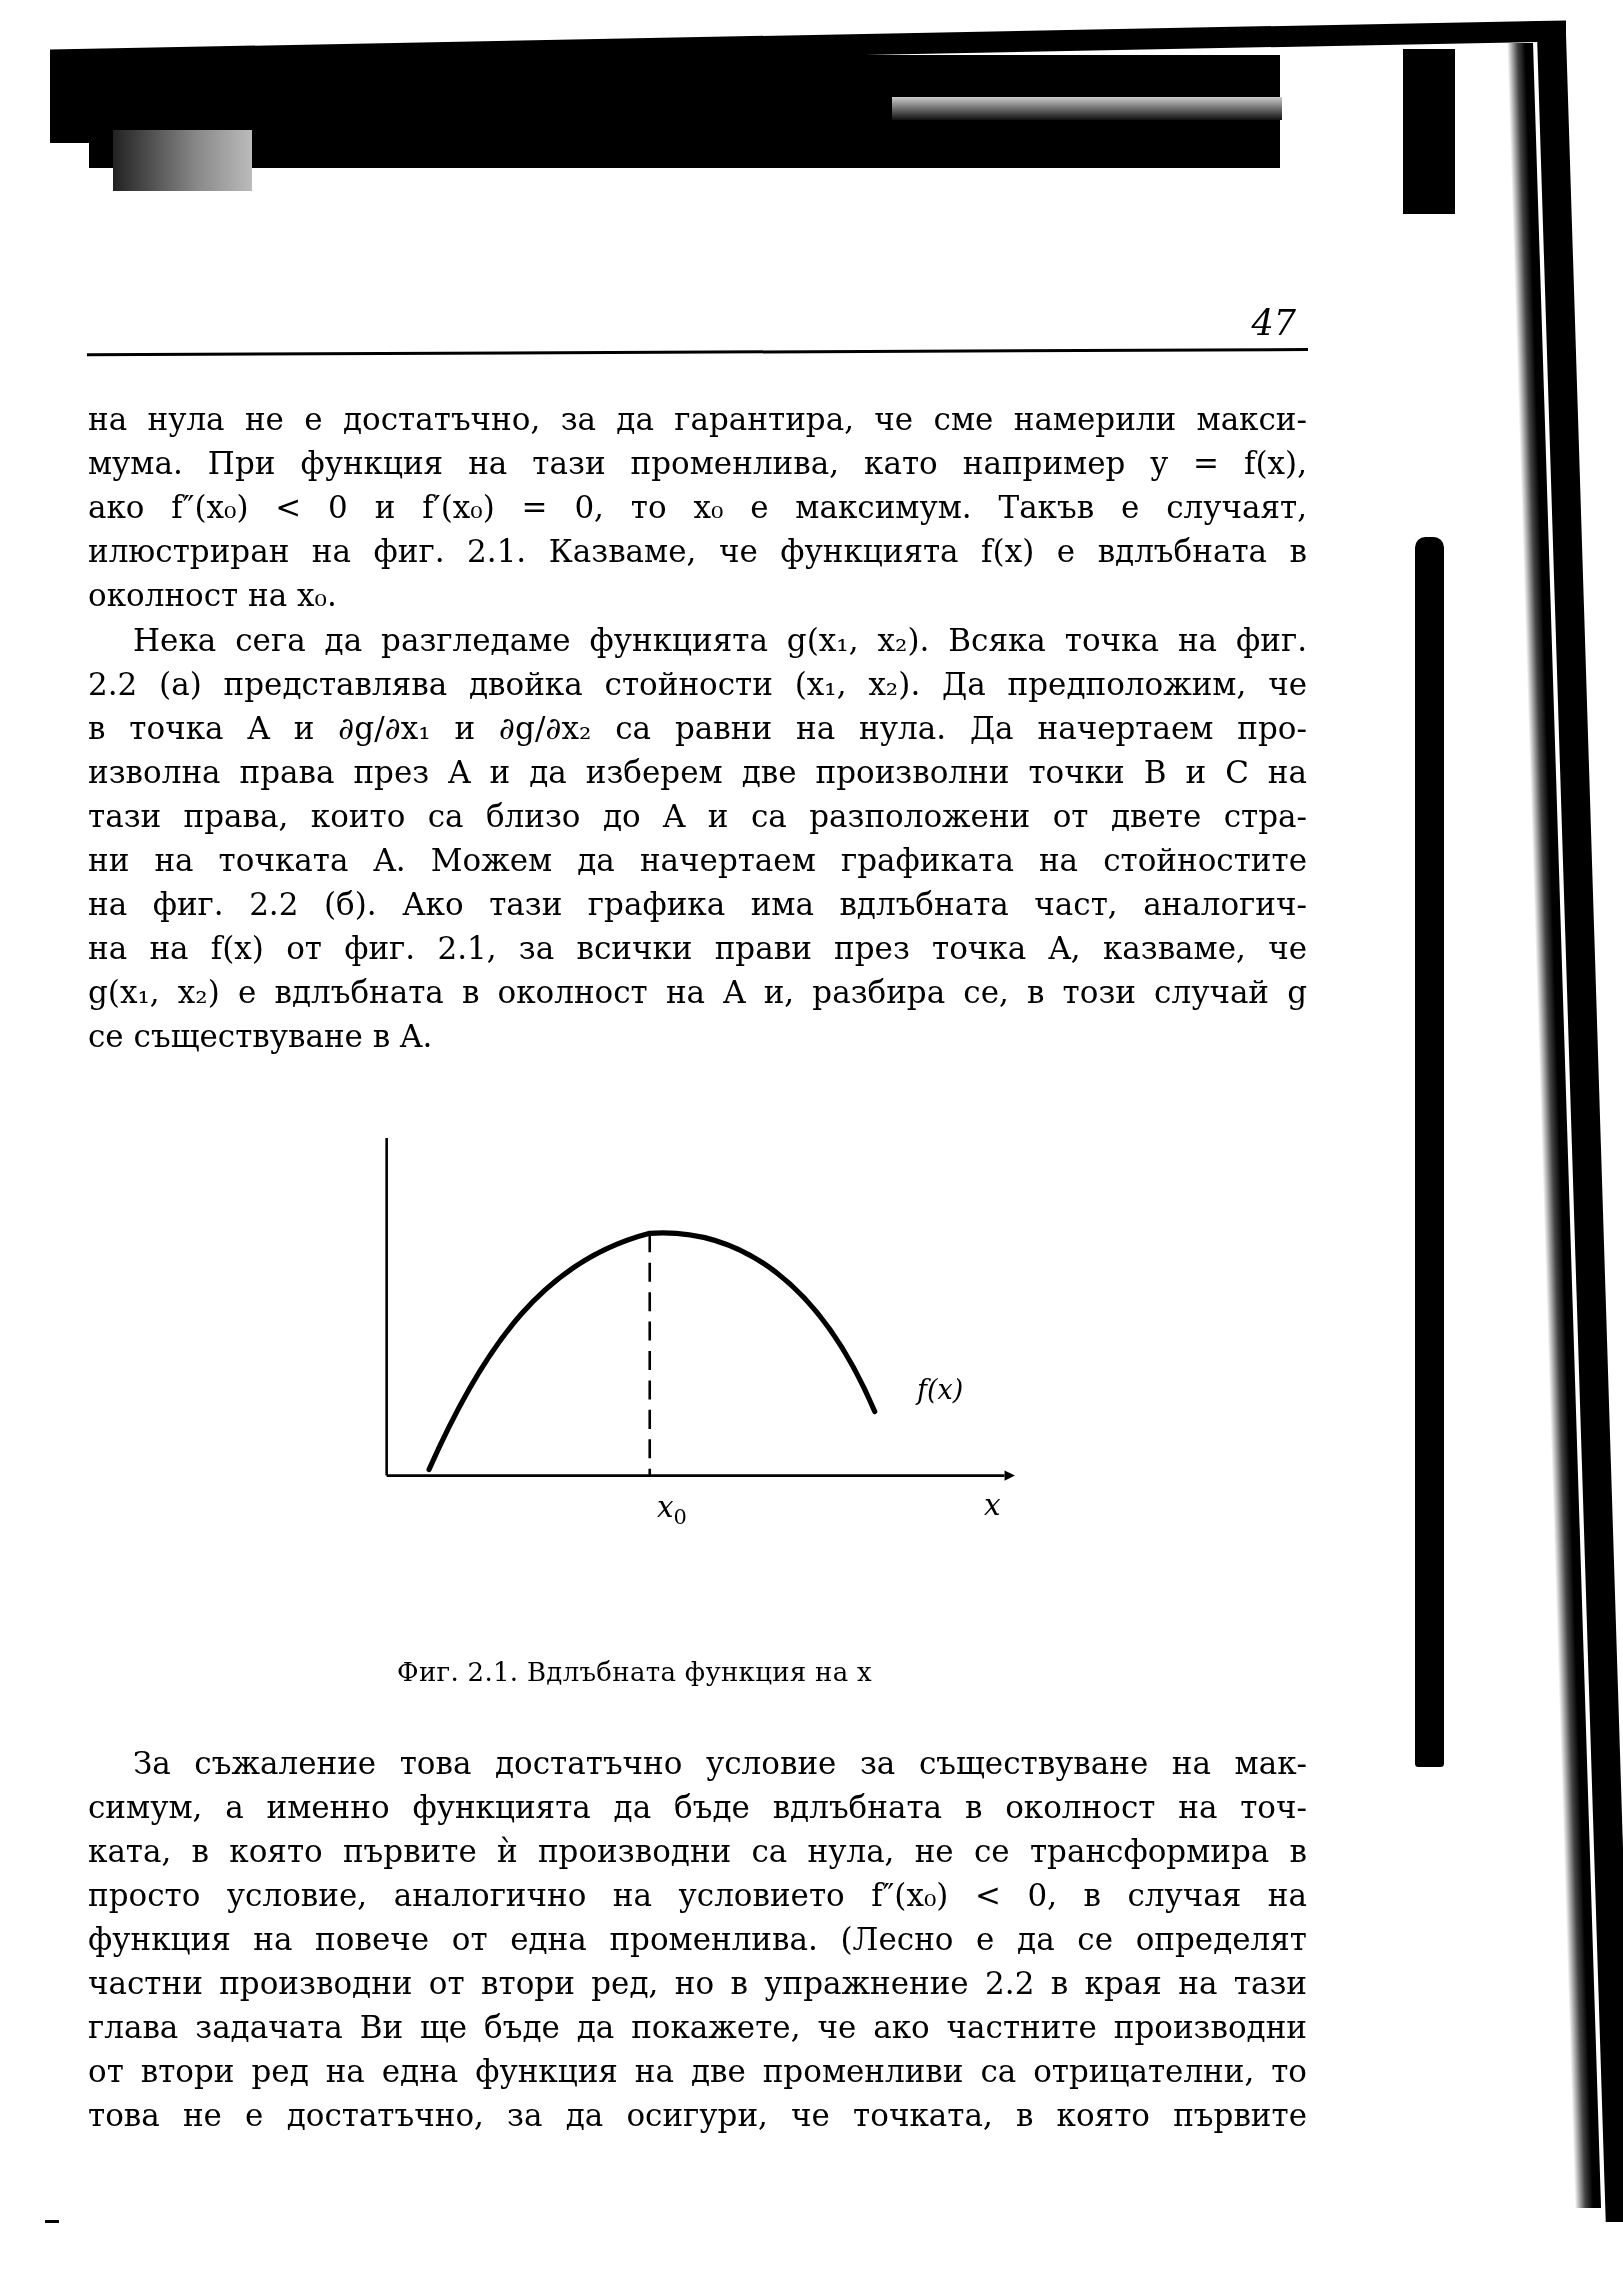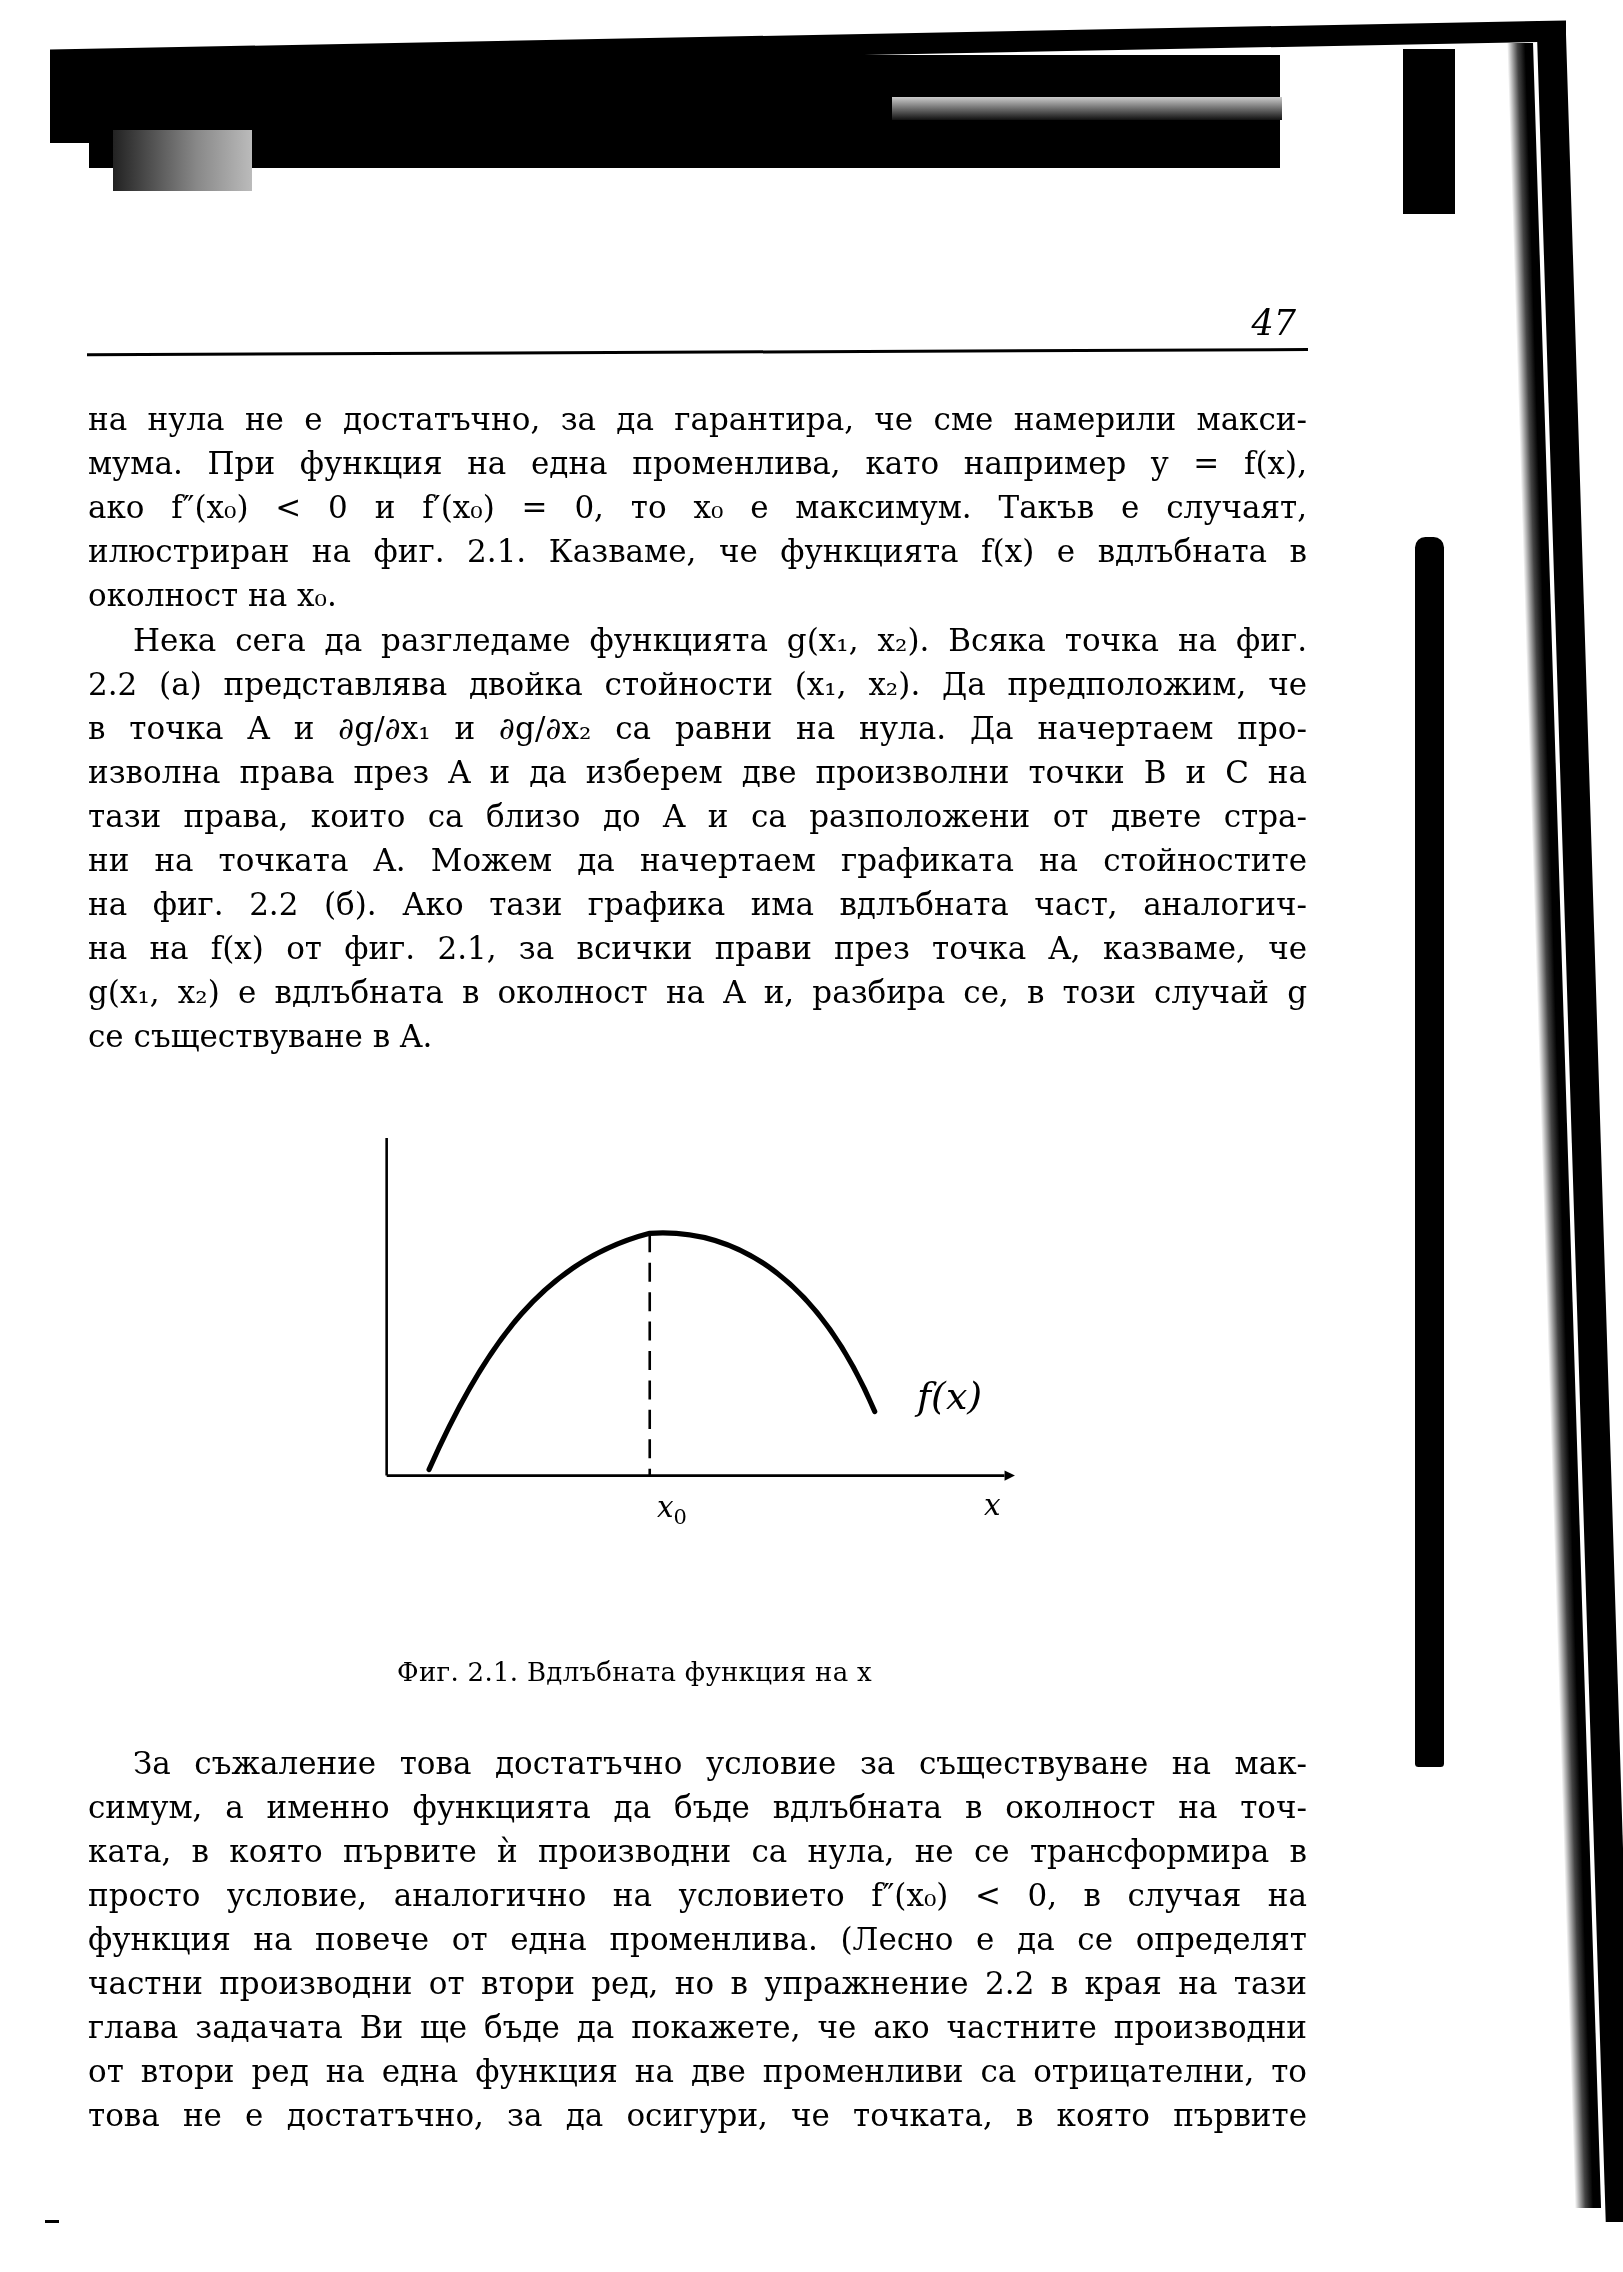--- a/index.html
+++ b/index.html
@@ -28,21 +28,21 @@
 
   
   .para { position:absolute; left:88px; width:1219px; font-size:31px; line-height:44px; text-align:justify; text-align-last:left; }
   .para .ln { display:block; white-space:nowrap; text-align-last:justify; }
   .para .ln.last { text-align-last:left; }
   .indent { padding-left:45px; }
 
   
   .figure { position:absolute; left:364px; top:1126px; width:658px; height:450px; }
   .figure svg { position:absolute; left:0; top:0; }
-  .fx-label { position:absolute; left:553px; top:248px; font-size:38px; font-style:italic; }
+  .fx-label { position:absolute; left:553px; top:248px; font-size:27px; font-style:italic; }
   .x0-label { position:absolute; left:293px; top:364px; font-size:29.4px; font-style:italic; }
   .x0-label sub { font-style:normal; font-size:21px; }
   .xaxis-label { position:absolute; left:620px; top:362px; font-size:29.4px; font-style:italic; }
   .caption { position:absolute; left:397px; top:1657px; width:641px; font-size:26px; letter-spacing:0.3px; }
 </style>
 </head>
 <body>
 
 <div class="band-top"></div>
 <div class="band-main"></div>
@@ -55,21 +55,21 @@
 <div class="strip-mid"></div>
 <div class="tick-left"></div>
 
 <div class="running-head">
   <span class="rh-page">47</span>
   <div class="rh-rule"></div>
 </div>
 
 <div class="para" style="top:397px;">
   <span class="ln">на нула не е достатъчно, за да гарантира, че сме намерили макси-</span>
-  <span class="ln">мума. При функция на една променлива, като например y = f(x),</span>
+  <span class="ln">мума. При функция на тази променлива, като например y = f(x),</span>
   <span class="ln">ако f″(x₀) &lt; 0 и f′(x₀) = 0, то x₀ е максимум. Такъв е случаят,</span>
   <span class="ln">илюстриран на фиг. 2.1. Казваме, че функцията f(x) е вдлъбната в</span>
   <span class="ln last">околност на x₀.</span>
 </div>
 
 <div class="para" style="top:618px;">
   <span class="ln indent">Нека сега да разгледаме функцията g(x₁, x₂). Всяка точка на фиг.</span>
   <span class="ln">2.2 (а) представлява двойка стойности (x₁, x₂). Да предположим, че</span>
   <span class="ln">в точка A и ∂g/∂x₁ и ∂g/∂x₂ са равни на нула. Да начертаем про-</span>
   <span class="ln">изволна права през A и да изберем две произволни точки B и C на</span>

